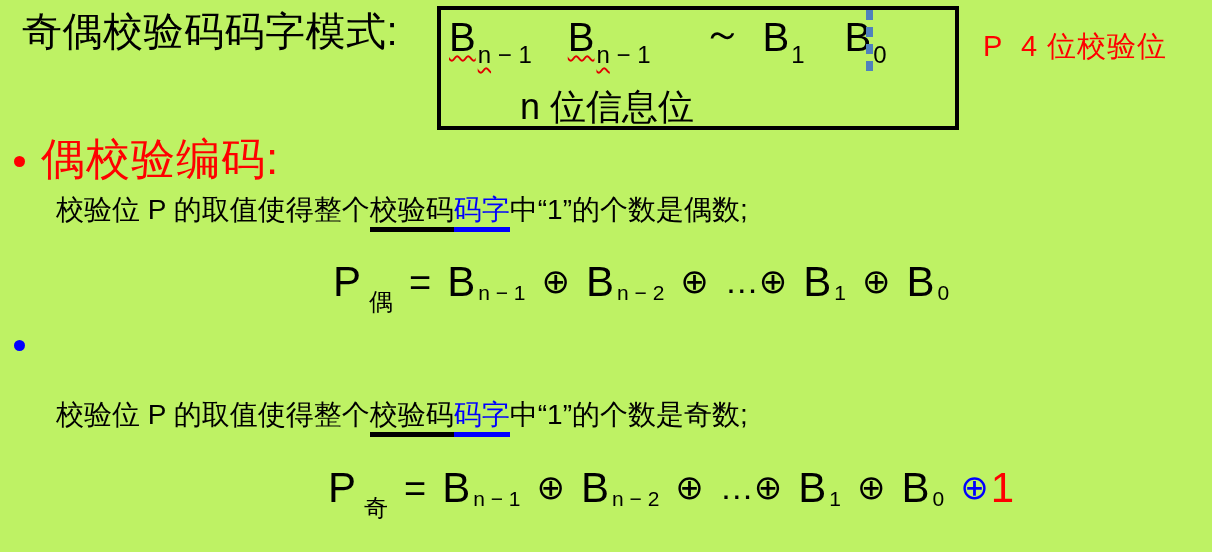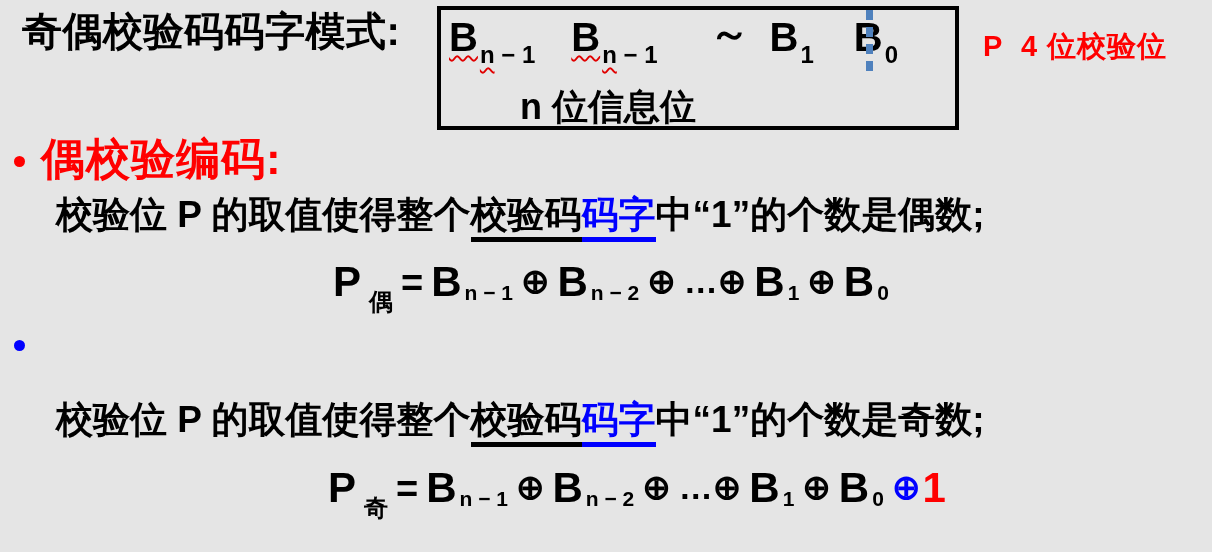--- a/index.html
+++ b/index.html
@@ -1,18 +1,18 @@
 <!DOCTYPE html>
 <html><head>
 <meta charset="utf-8">
 <style>
   html,body{margin:0;padding:0;background:#fff;}
   .slide{
-    position:relative;width:1212px;height:552px;background:#e5e5e5;
-    font-family:"Liberation Sans",sans-serif;font-weight:bold;color:#000;
+    position:relative;width:1212px;height:552px;background:#bef264;
+    font-family:"Liberation Sans",sans-serif;font-weight:normal;color:#000;
     overflow:hidden;line-height:1.15;
   }
   .abs{position:absolute;}
   .blue{color:#0000ff;}
 
   .title{left:22px;top:8px;font-size:40px;letter-spacing:0.5px;}
 
   
   .box{left:437px;top:6px;width:522px;height:124px;border:4px solid #000;box-sizing:border-box;}
   .box-row1{display:flex;align-items:baseline;padding:4px 0 0 8px;font-size:40px;}
@@ -32,28 +32,28 @@
 
   
   .bullet-row{display:flex;align-items:center;gap:16px;font-size:44px;letter-spacing:1px;}
   .bullet-row.even-h{left:14px;top:134px;color:#ff0000;}
   .bullet-row.odd-h{left:14px;top:338px;color:#0000ff;}
   .dot{width:11px;height:11px;border-radius:50%;flex:0 0 auto;position:relative;top:2px;}
   .dot-red{background:#ff0000;}
   .dot-blue{background:#0000ff;}
 
   
-  .sentence{font-size:37px;letter-spacing:0px;white-space:pre;}
+  .sentence{font-size:28px;letter-spacing:0px;white-space:pre;}
   .sentence.s1{left:56px;top:194px;}
   .sentence.s2{left:56px;top:399px;}
   .u-black{border-bottom:5px solid #000;padding-bottom:2px;}
   .u-blue{color:#0000ff;border-bottom:5px solid #0000ff;padding-bottom:2px;}
 
   
-  .formula{display:flex;align-items:baseline;gap:8px;font-size:42px;white-space:nowrap;}
+  .formula{display:flex;align-items:baseline;gap:16px;font-size:42px;white-space:nowrap;}
   .formula.f1{left:333px;top:258px;}
   .formula.f2{left:328px;top:464px;}
   .fB{font-size:42px;}
   .fsub{font-size:21px;position:relative;top:4px;margin-left:3px;white-space:pre;text-align:center;}
   .fsubcjk{font-size:24px;position:relative;top:14px;margin-left:8px;}
   .f-eq{font-size:38px;}
   .f-op{font-size:34px;position:relative;top:-3px;}
   .f-oplusone{display:inline-flex;align-items:baseline;}
   .f-oplusone .f-op{margin-right:2px;}
   .f-one{font-size:42px;color:#ff0000;}

